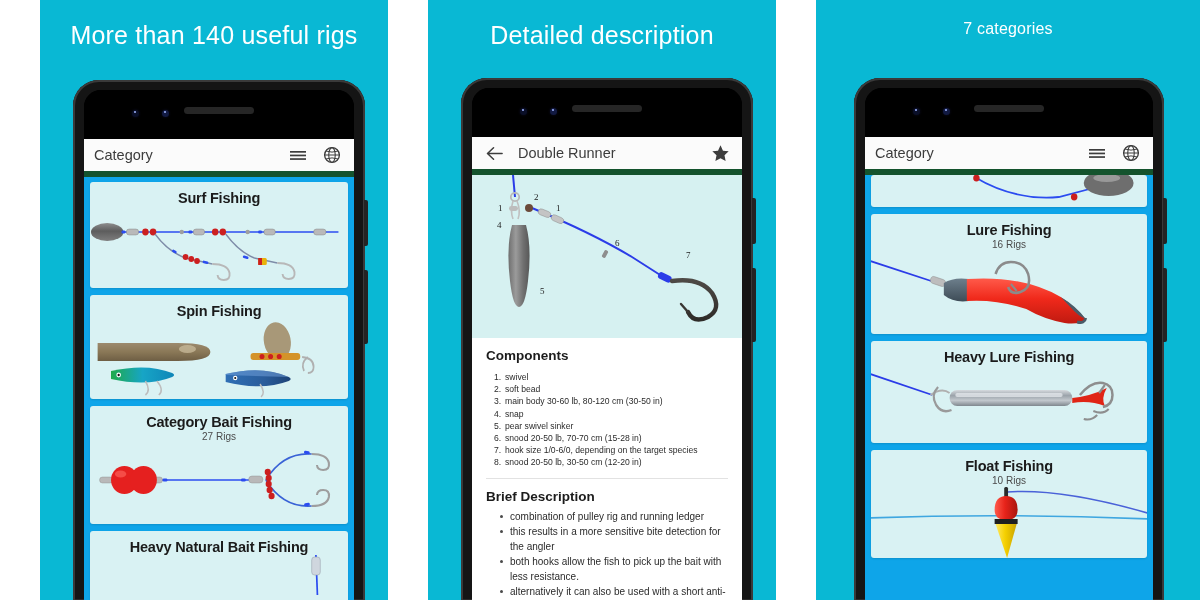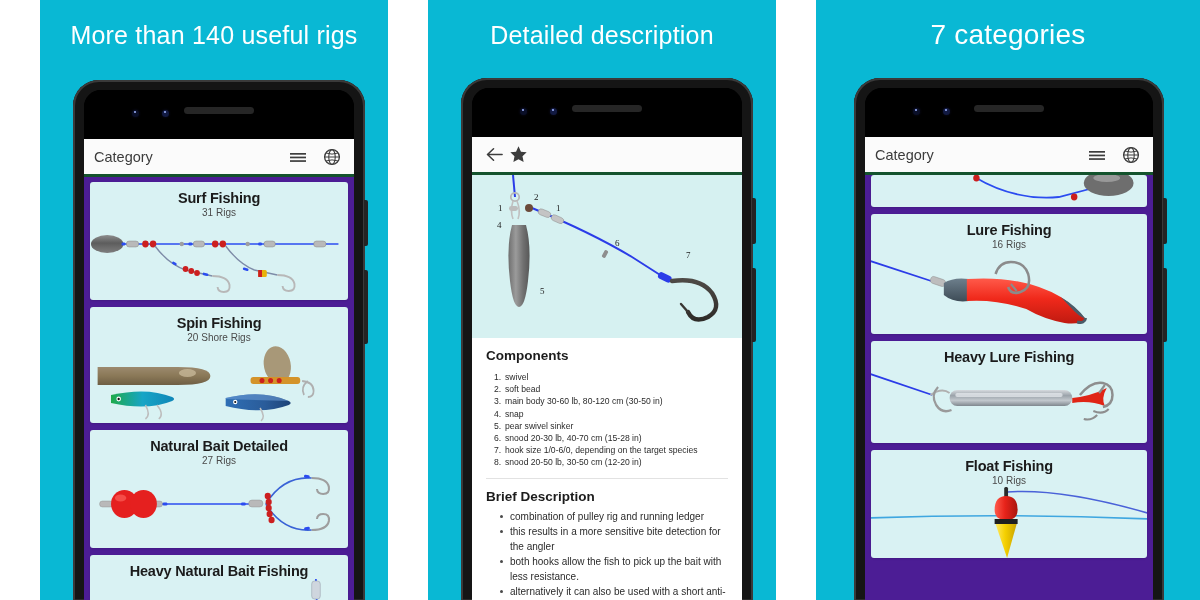--- a/index.html
+++ b/index.html
@@ -35,21 +35,21 @@
     text-align: center;
     color: #ffffff;
     font-size: 25px;
     font-weight: 400;
     letter-spacing: 0.2px;
     padding-top: 22px;
     line-height: 1.1;
     font-family: "Liberation Sans", sans-serif;
     white-space: nowrap;
   }
-  .panel.p3 .panel-title { padding-top: 20px; font-size: 28px; }
+  .panel.p3 .panel-title { padding-top: 20px; font-size: 16px; }
 
   
   .phone {
     position: absolute;
     background: #151515;
     border-radius: 26px 26px 0 0;
     box-shadow: 0 0 0 1px #2b2b2b inset;
     overflow: visible;
   }
   .phone::before { 
@@ -112,21 +112,21 @@
     overflow: hidden;
   }
 
   
   .appbar {
     height: 38px;
     background: #fbfbfb;
     display: flex;
     align-items: center;
     padding: 0 10px;
-    border-bottom: 3px solid #14532d;
+    border-bottom: 6px solid #14532d;
     position: relative;
     z-index: 5;
   }
   .appbar-title {
     font-size: 14.5px;
     color: #3c3c3c;
     font-weight: 400;
     flex: 1;
     white-space: nowrap;
   }
@@ -138,21 +138,21 @@
     flex: 0 0 auto;
   }
   .ab-icon svg { display: block; }
   .ab-gap { width: 10px; flex: 0 0 auto; }
 
   
   .cat-list {
     position: absolute;
     left: 0; right: 0;
     top: 38px; bottom: 0;
-    background: #4c1d95;
+    background: #0ea5e9;
     padding: 5px 6px 0 6px;
     overflow: hidden;
   }
   .cat-list.scrolled { padding-top: 0; }
   .cat-card {
     position: relative;
     background: #d9f2f3;
     border-radius: 3px;
     margin-bottom: 7px;
     overflow: hidden;
@@ -284,21 +284,20 @@
                 <path d="M3.3 5.6 Q10 8 16.7 5.6" fill="none" stroke="currentColor" stroke-width="1.1"></path>
                 <path d="M3.3 14.4 Q10 12 16.7 14.4" fill="none" stroke="currentColor" stroke-width="1.1"></path>
               </svg>
             </div>
           </div>
 
           <div class="cat-list">
 
             <div class="cat-card">
               <div class="cat-name">Surf Fishing</div>
-              <div class="cat-sub">31 Rigs</div>
               <div class="cat-art" style="height:82px">
                 <svg viewBox="0 0 270 82" preserveAspectRatio="none">
                   <defs>
                     <linearGradient id="lead1" x1="0" y1="0" x2="0" y2="1">
                       <stop offset="0" stop-color="#8d8d8d"></stop>
                         <stop offset="0.45" stop-color="#5d5d5d"></stop>
                         <stop offset="1" stop-color="#7e7e7e"></stop>
                     </linearGradient>
                   </defs>
                   <line x1="28" y1="26" x2="260" y2="26" stroke="#2b4cf0" stroke-width="1.6"></line>
@@ -339,21 +338,20 @@
                   <rect x="176" y="52" width="9" height="7" rx="1.5" fill="#e8b20a"></rect>
                   <rect x="176" y="52" width="4" height="7" fill="#cc1f1f"></rect>
                   <path d="M128 58 q16 0 18 9 q1 7 -6 7 q-6 0 -6.5 -5" fill="none" stroke="#b8b8b8" stroke-width="2"></path>
                   <path d="M196 57 q16 0 18 9 q1 7 -6 7 q-6 0 -6.5 -5" fill="none" stroke="#b8b8b8" stroke-width="2"></path>
                 </svg>
               </div>
             </div>
 
             <div class="cat-card">
               <div class="cat-name">Spin Fishing</div>
-              <div class="cat-sub">20 Shore Rigs</div>
               <div class="cat-art" style="height:80px">
                 <svg viewBox="0 0 270 80" preserveAspectRatio="none">
                   <defs>
                     <linearGradient id="sp1" x1="0" y1="0" x2="0" y2="1">
                       <stop offset="0" stop-color="#9c8a6e"></stop>
                         <stop offset="0.5" stop-color="#8a7857"></stop>
                         <stop offset="1" stop-color="#6e5e44"></stop>
                     </linearGradient>
                     <linearGradient id="gl" x1="0" y1="0" x2="1" y2="0">
                       <stop offset="0" stop-color="#1faa4a"></stop>
@@ -383,21 +381,21 @@
                   <path d="M142 55 q38 -9 66 3 q4 2 0 4 q-28 10 -66 1 Z" fill="url(#bl)"></path>
                   <path d="M142 55 q38 -9 66 3 l-66 -2 Z" fill="#6f9fd8" opacity="0.55"></path>
                   <circle cx="152" cy="59" r="2.3" fill="#fff"></circle>
                     <circle cx="152" cy="59" r="1.1" fill="#111"></circle>
                   <path d="M178 65 q6 9 1 13" fill="none" stroke="#bdbdbd" stroke-width="1.6"></path>
                 </svg>
               </div>
             </div>
 
             <div class="cat-card">
-              <div class="cat-name">Natural Bait Detailed</div>
+              <div class="cat-name">Category Bait Fishing</div>
               <div class="cat-sub">27 Rigs</div>
               <div class="cat-art" style="height:82px">
                 <svg viewBox="0 0 270 82" preserveAspectRatio="none">
                   <line x1="60" y1="38" x2="176" y2="38" stroke="#2b4cf0" stroke-width="1.7"></line>
                   <g fill="#b9b9b9" stroke="#888" stroke-width="0.4">
                     <rect x="10" y="35" width="14" height="6" rx="3"></rect>
                     <rect x="62" y="35" width="14" height="6" rx="3"></rect>
                     <rect x="166" y="34" width="15" height="7" rx="3.5"></rect>
                   </g>
                   <circle cx="36" cy="38" r="14" fill="#e5201f"></circle>
@@ -451,20 +449,21 @@
           <div class="cam c2"></div>
         </div>
 
         <div class="screen">
           <div class="appbar detail">
             <div class="ab-icon">
               <svg width="19" height="19" viewBox="0 0 20 20">
                 <path d="M18 10 H3.2 M9 4 L2.6 10 L9 16" fill="none" stroke="currentColor" stroke-width="1.6" stroke-linecap="round" stroke-linejoin="round"></path>
               </svg>
             </div>
+            <div class="appbar-title">Double Runner</div>
             <div class="ab-icon">
               <svg width="19" height="19" viewBox="0 0 20 20">
                 <path d="M10 1.4 L12.6 7 L18.6 7.7 L14.2 11.9 L15.4 17.9 L10 14.9 L4.6 17.9 L5.8 11.9 L1.4 7.7 L7.4 7 Z" fill="currentColor"></path>
               </svg>
             </div>
           </div>
 
           <div class="detail-body">
 
             <div class="rig-hero">
@@ -518,21 +517,21 @@
             </div>
 
             <div class="detail-section">
               <div class="sec-head">Components</div>
               <ul class="num-list">
                 <li><span class="n">1.</span><span>swivel</span></li>
                 <li><span class="n">2.</span><span>soft bead</span></li>
                 <li><span class="n">3.</span><span>main body 30-60 lb, 80-120 cm (30-50 in)</span></li>
                 <li><span class="n">4.</span><span>snap</span></li>
                 <li><span class="n">5.</span><span>pear swivel sinker</span></li>
-                <li><span class="n">6.</span><span>snood 20-30 lb, 40-70 cm (15-28 in)</span></li>
+                <li><span class="n">6.</span><span>snood 20-50 lb, 70-70 cm (15-28 in)</span></li>
                 <li><span class="n">7.</span><span>hook size 1/0-6/0, depending on the target species</span></li>
                 <li><span class="n">8.</span><span>snood 20-50 lb, 30-50 cm (12-20 in)</span></li>
               </ul>
             </div>
 
             <div class="sec-rule"></div>
 
             <div class="detail-section">
               <div class="sec-head">Brief Description</div>
               <ul class="bullet-list">

